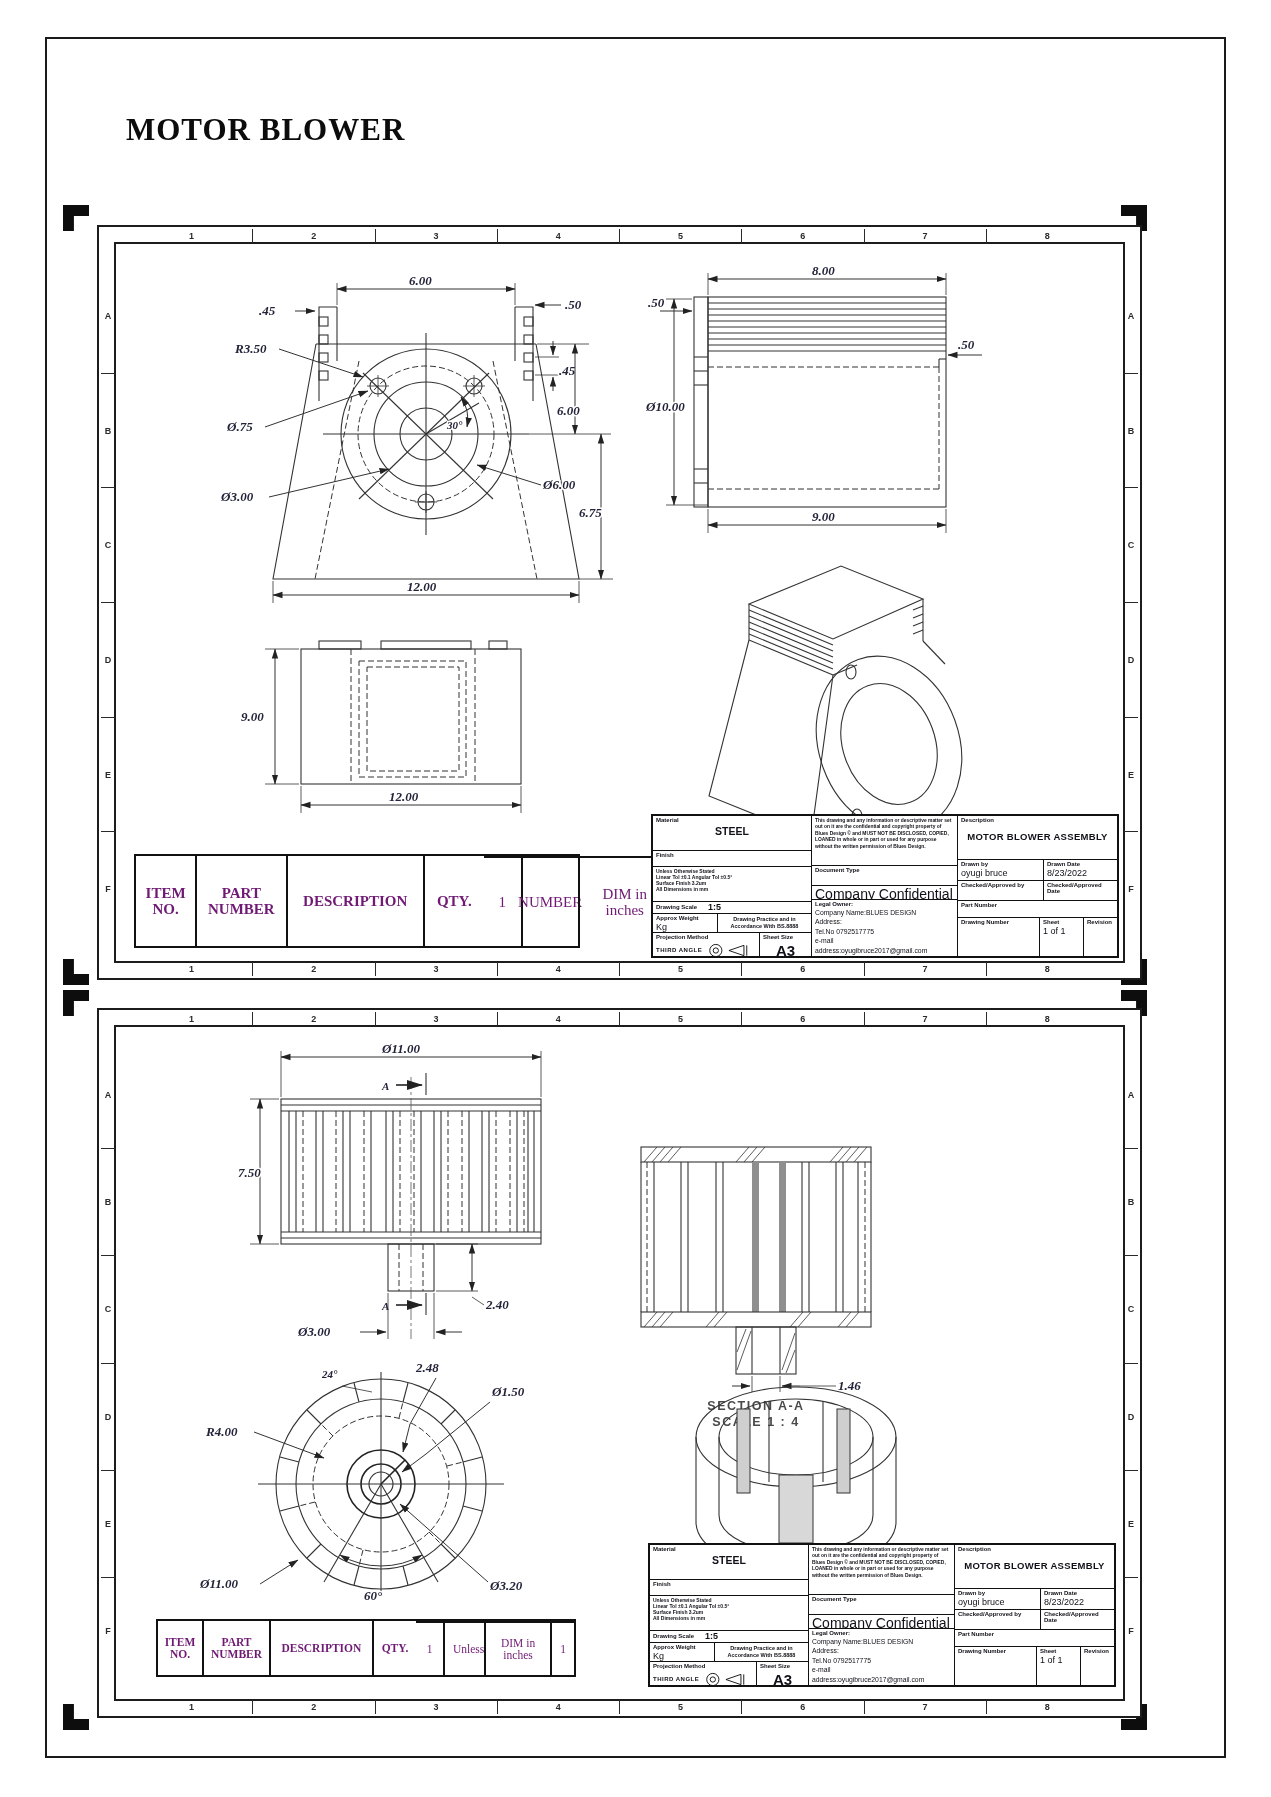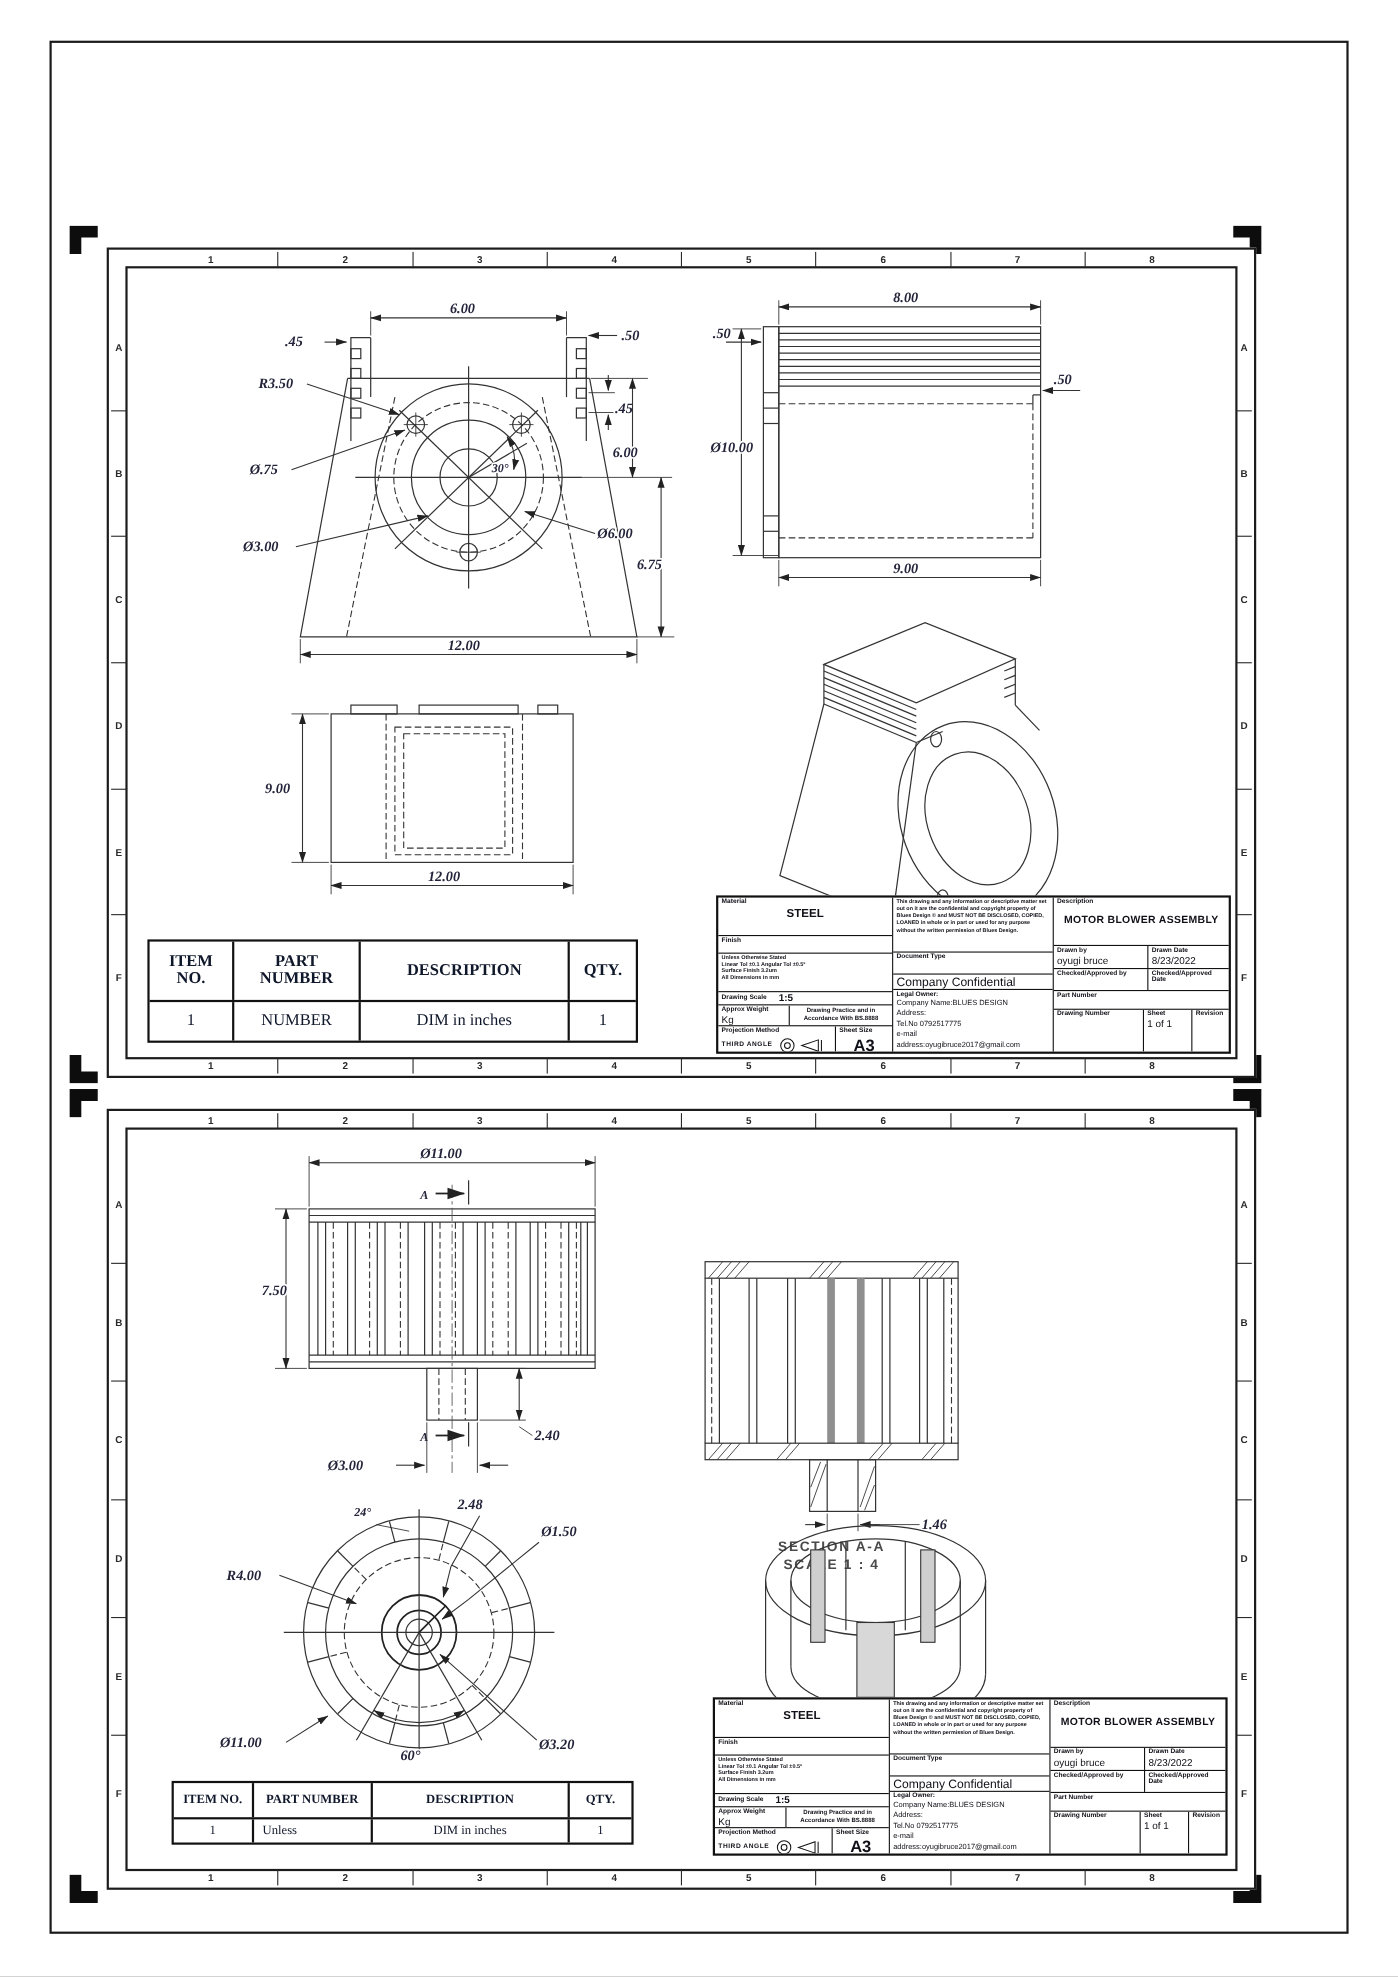--- a/index.html
+++ b/index.html
@@ -25,21 +25,21 @@
   .thk{stroke:#222;stroke-width:1.6;fill:none}
   .dash{stroke:#333;stroke-width:1;fill:none;stroke-dasharray:6 3}
   .cl{stroke:#555;stroke-width:.8;fill:none;stroke-dasharray:12 3 3 3}
   .ext{stroke:#333;stroke-width:.8;fill:none}
   .dim{stroke:#333;stroke-width:1;fill:none}
   .lead{stroke:#333;stroke-width:1;fill:none}
   .vfill{stroke:#333;stroke-width:1}
   text.dimt{font:italic 700 13px "Liberation Serif",serif;fill:#23233a;paint-order:stroke;stroke:#fff;stroke-width:3px}
   text.dimt.sm{font-size:11px}
   text.seclab{font:600 12.5px "Liberation Sans",sans-serif;fill:#4a4a4a;letter-spacing:1.5px;paint-order:stroke;stroke:#fff;stroke-width:3px}
-  .bom{position:absolute;border:2px solid #111;background:#fff;display:flex;flex-direction:column;font-family:"Liberation Serif",serif;color:#0f172a}
+  .bom{position:absolute;border:2px solid #111;background:#fff;display:flex;flex-direction:row;font-family:"Liberation Serif",serif;color:#701a75}
   .bom-row{display:flex;width:100%}
   .bom-row.head{flex:1.5;font-weight:700}
   .bom-row.body{flex:1;border-top:2px solid #111}
   .bom-cell{display:flex;align-items:center;justify-content:center;text-align:center;line-height:1.08;padding:1px 12px}
   .bom-cell+.bom-cell{border-left:2px solid #111}
   .bom .c0{width:17%}.bom .c1{width:26%}.bom .c2{width:43%}.bom .c3{flex:1}
   .bom.bom1{font-size:15px}
   .bom.bom2{font-size:11.5px}
   .bom.bom2 .bom-cell{padding:0 8px}
   .bom.bom2 .bom-row.body .bom-cell.c1{justify-content:flex-start}
@@ -59,21 +59,21 @@
   .tb-sub{padding:1px 3px;overflow:hidden;flex-shrink:0}
   .tb-sub+.tb-sub{border-left:1px solid #111}
   .tb-sub.flex1{flex:1}
   .w64{width:64px}.w74{width:74px}.w52{width:52px}.w44{width:44px}.w34{width:34px}
   .tb-tol div{font-size:5px;font-weight:700;line-height:1.2;white-space:nowrap}
   .tb-inline{display:flex;align-items:center}
   .tb-inline .tb-lab{width:52px}
   .tb-inline .tb-mid{flex:1;font-weight:700;font-size:9px}
   .tb-practice{font-size:5.5px;font-weight:700;text-align:center;display:flex;align-items:center;justify-content:center;line-height:1.25}
   .tb-legal{font-size:4.9px;line-height:1.3;font-weight:600;padding:2px 3px}
-  .tb-conf{font-size:11px;line-height:1.1;padding:1px 3px}
+  .tb-conf{font-size:14px;line-height:1.1;padding:1px 3px}
   .tb-owner div{font-size:6.8px;line-height:1.4}
   .tb-desc{text-align:center;font-weight:700;font-size:9.5px;letter-spacing:.3px;margin-top:7px}
   .proj-line{display:flex;align-items:center;gap:4px;margin-top:2px}
   .proj-name{font-size:6px;font-weight:700;letter-spacing:.5px}
   .proj-icon{width:44px;height:15px}
 </style>
 </head>
 <body>
 
 <svg width="0" height="0" style="position:absolute">
@@ -82,20 +82,21 @@
         <path d="M0,0.8 L10,4 L0,7.2 z" fill="#222"></path>
       </marker>
     <marker id="aS" viewBox="0 0 10 8" refX="9.5" refY="4" markerWidth="10" markerHeight="8" orient="auto-start-reverse">
         <path d="M0,0.8 L10,4 L0,7.2 z" fill="#222"></path>
       </marker>
   </defs>
 </svg>
 
 <div class="page">
   <div class="page-border"></div>
+  <h1 class="doc-title">MOTOR BLOWER</h1>
 
   <div class="sheet" style="left:55px;top:205px;width:1100px;height:780px">
     <div class="cmark tl" style="left:8px;top:0"></div>
     <div class="cmark tr" style="right:8px;top:0"></div>
     <div class="cmark bl" style="left:8px;bottom:0"></div>
     <div class="cmark br" style="right:8px;bottom:0"></div>
     <div class="frame" style="left:42px;top:20px;width:1045px;height:755px">
       <div class="inner">
         <div class="strip top">
             <div class="grid-cell">1</div>

